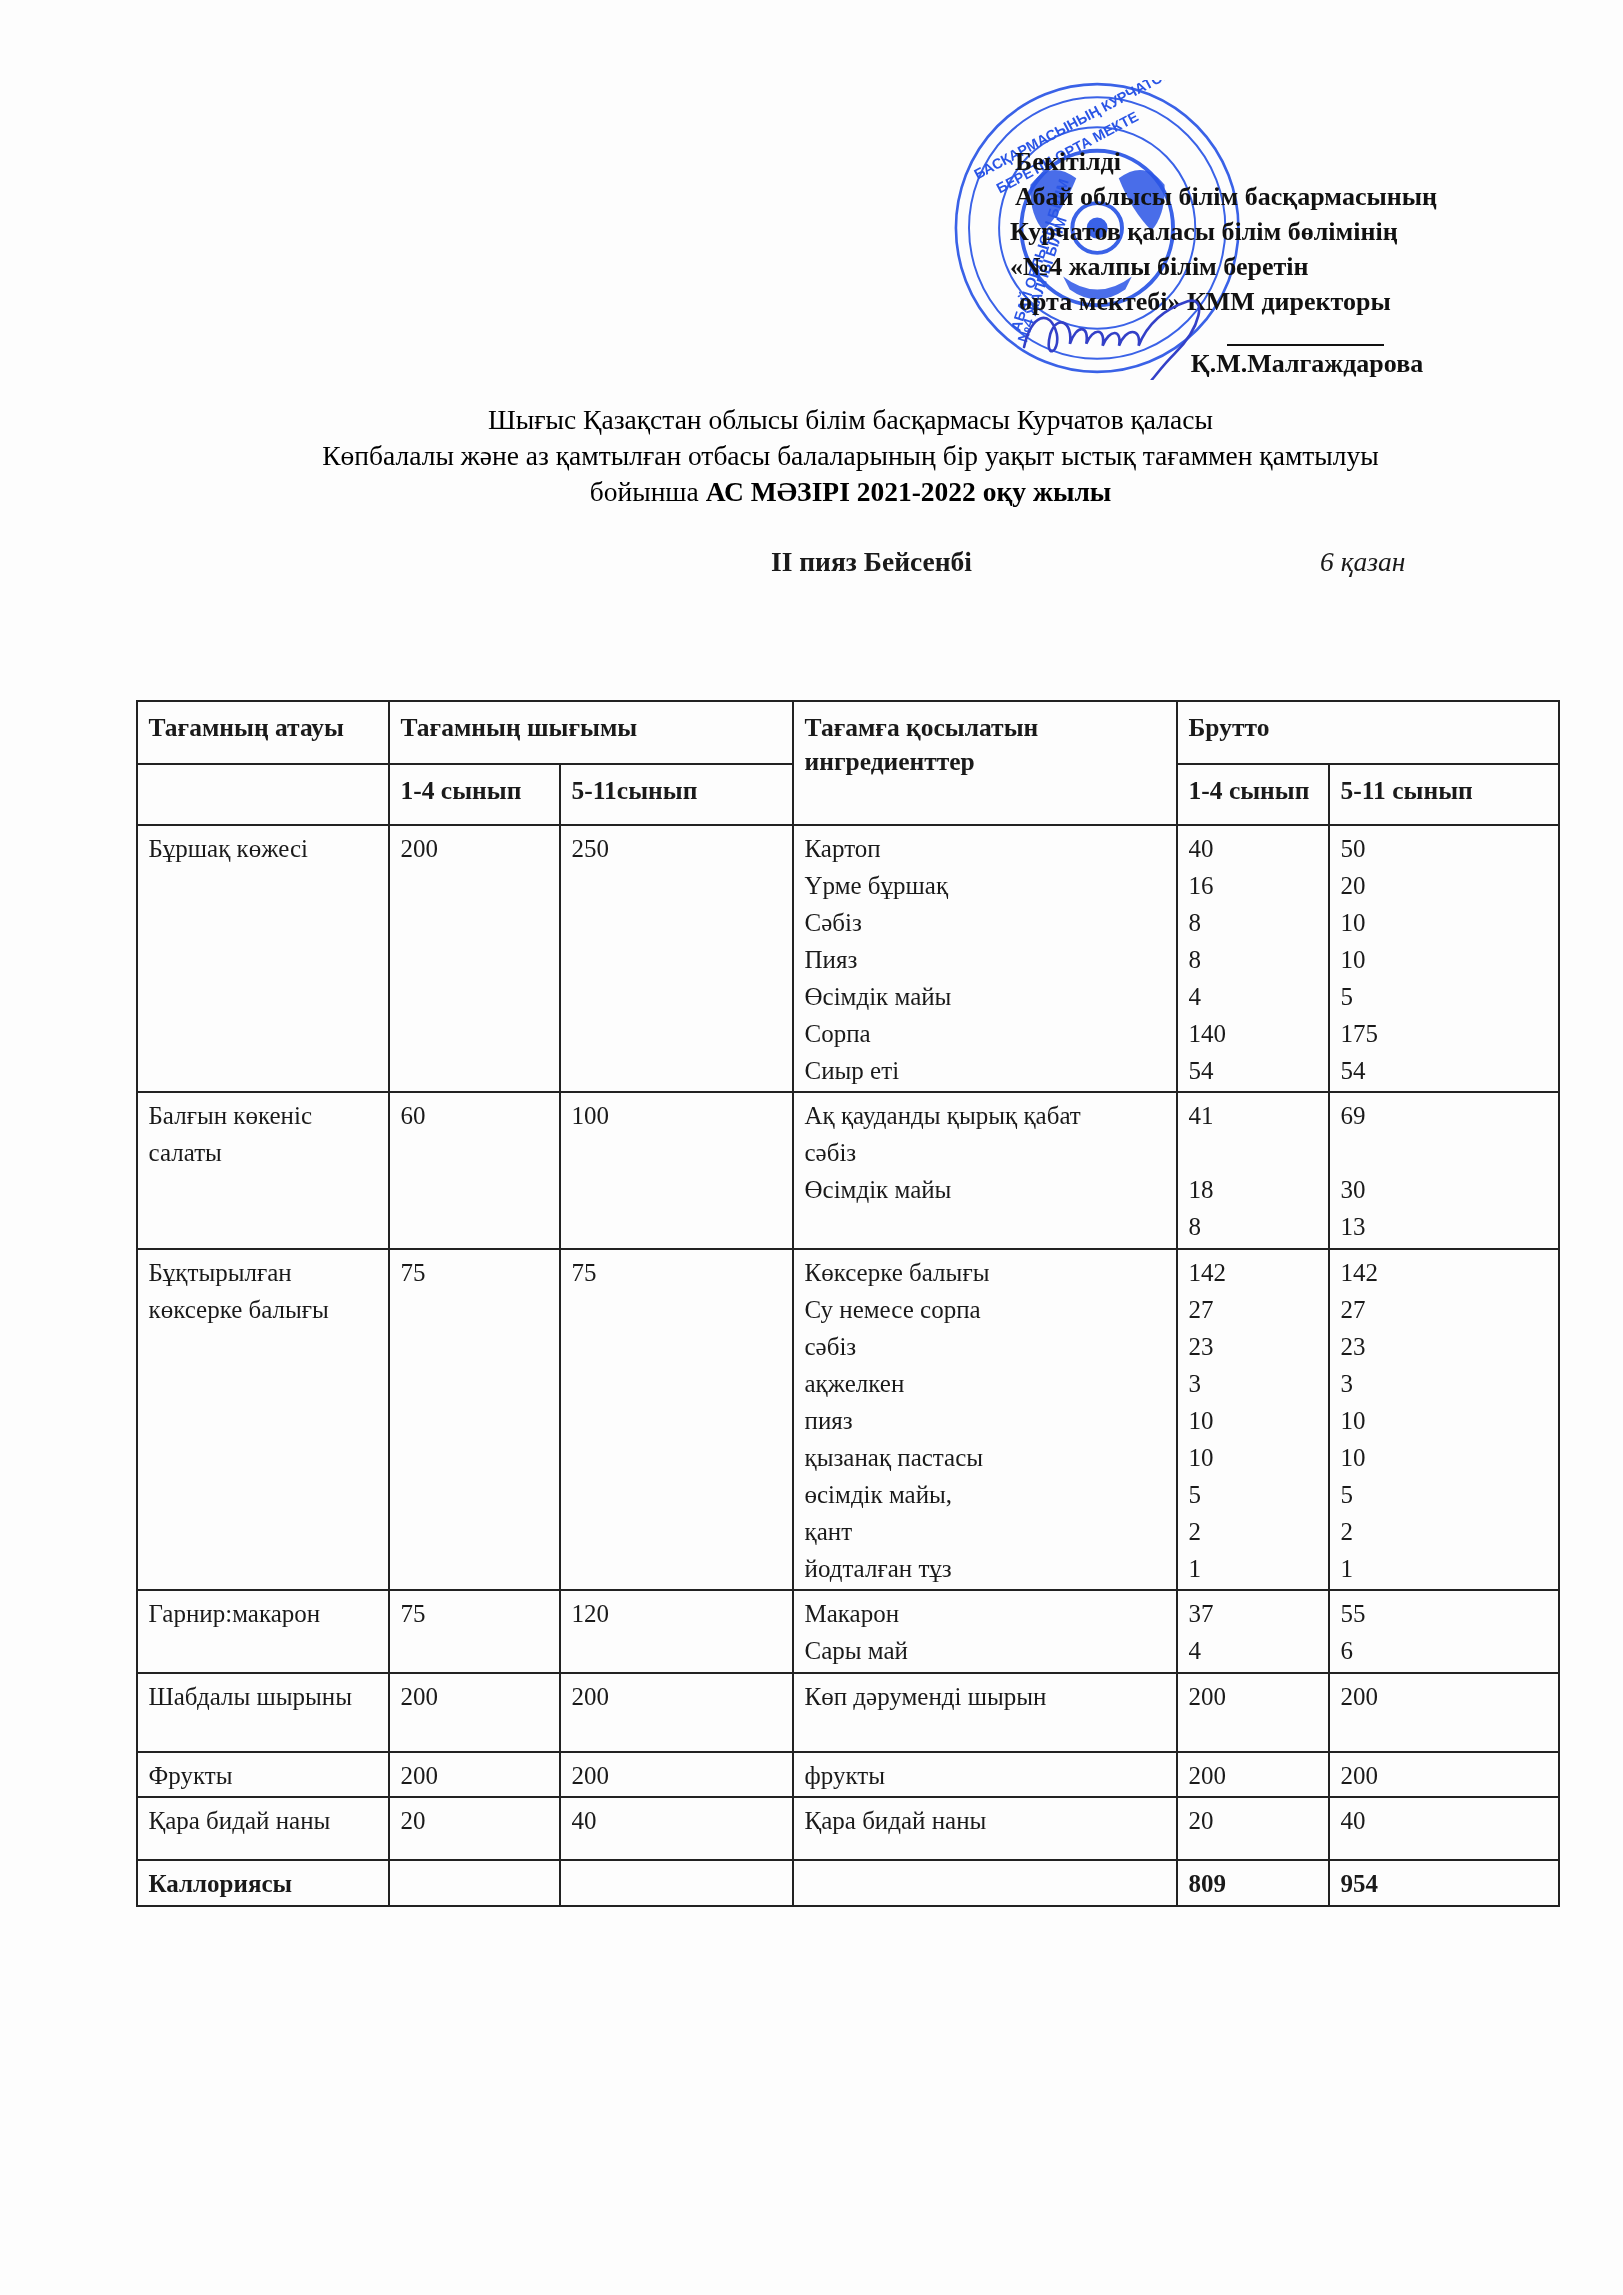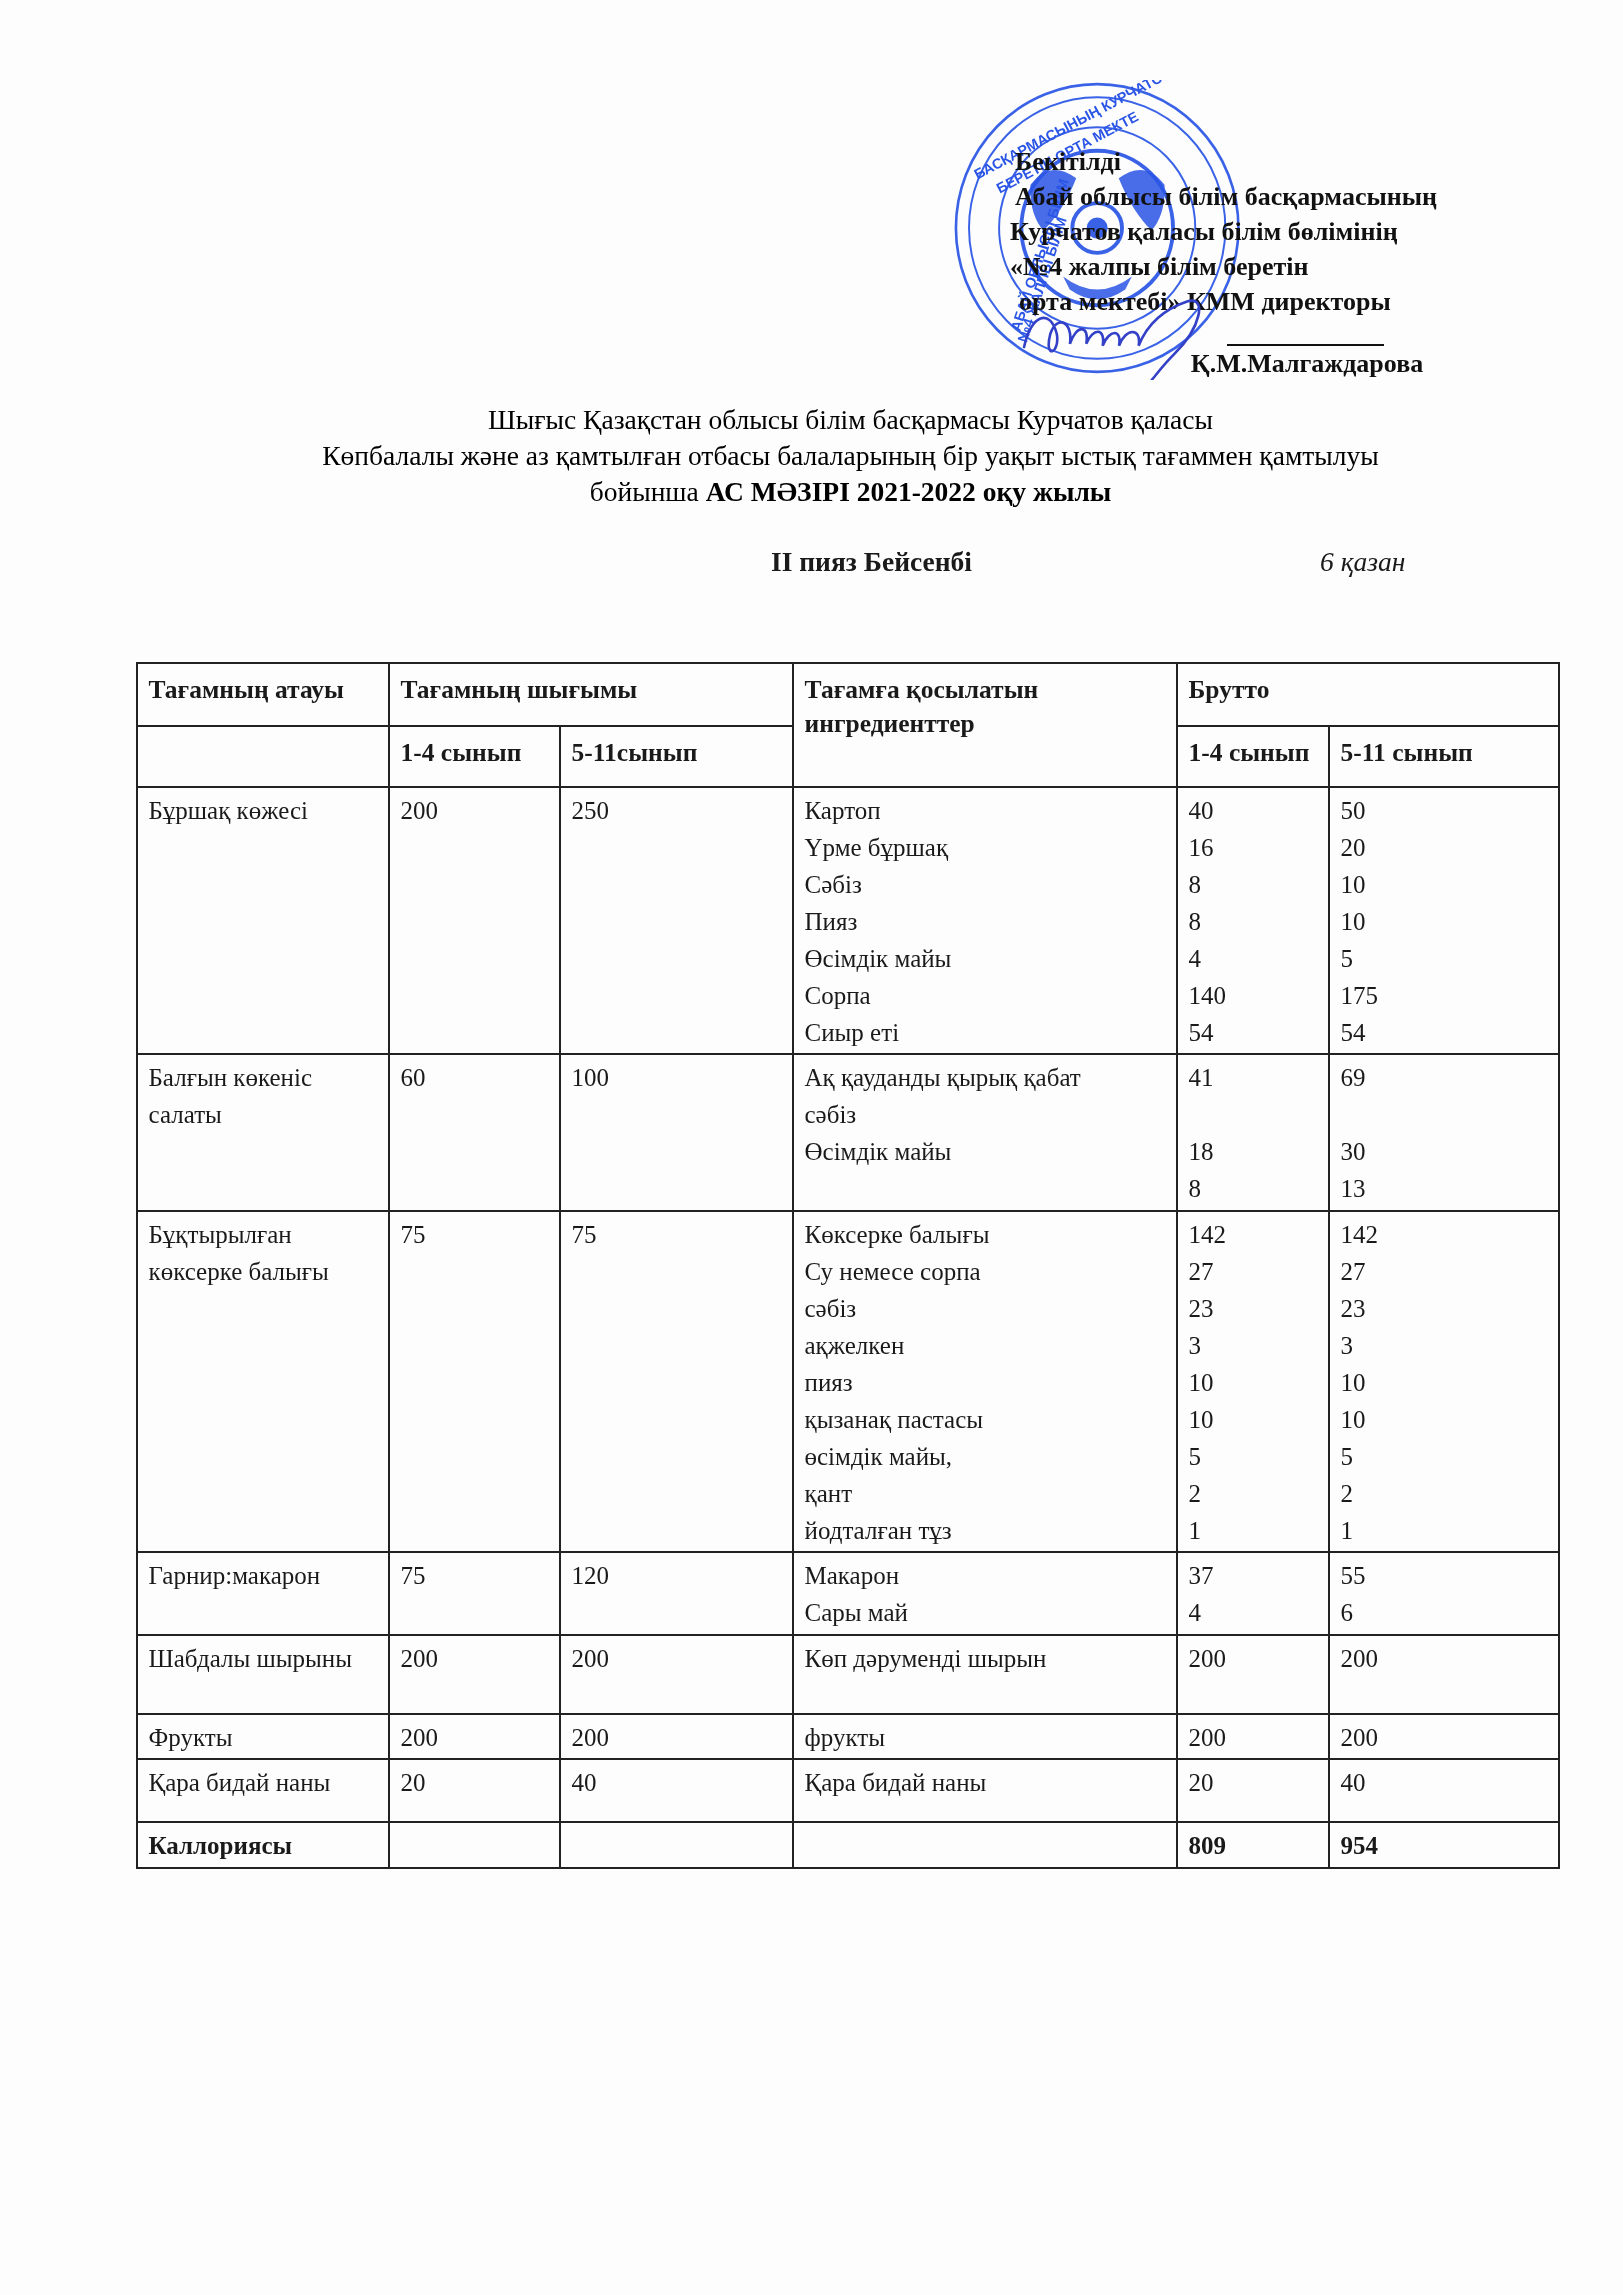--- a/index.html
+++ b/index.html
@@ -25,21 +25,21 @@
   
   .title-block { position:absolute; left:131px; top:402px; width:1439px; text-align:center;
                  font-size:27.5px; line-height:36px; color:#000000; }
   .title-block .t { white-space:nowrap; }
   .title-block b { font-weight:bold; }
   .week-row { position:absolute; left:0; top:546px; width:1623px; font-size:27.5px; }
   .week-label { position:absolute; left:771px; top:0; font-weight:bold; white-space:nowrap; }
   .date-label { position:absolute; left:1312px; top:0; font-style:italic; white-space:nowrap;margin-left:8px; }
 
   
-  .menu-table { position:absolute; left:136px; top:662px; width:1422px;
+  .menu-table { position:absolute; left:136px; top:700px; width:1422px;
                 border-collapse:collapse; table-layout:fixed; font-size:25px;padding-left:44px; }
   .menu-table td, .menu-table th { border:2px solid #222; vertical-align:top; padding:3.9px 9.2px 2.6px 10.5px;
                  text-align:left; line-height:37px; }
   .menu-table th { font-weight:bold; font-size:25.5px; line-height:34px; padding-top:9.2px; }
   .menu-table .stack div { white-space:nowrap; }
   .menu-table .total td { font-weight:bold; }
   .hdr1 { height:63px; }
   .hdr2 { height:61px; }
 </style>
 </head>

